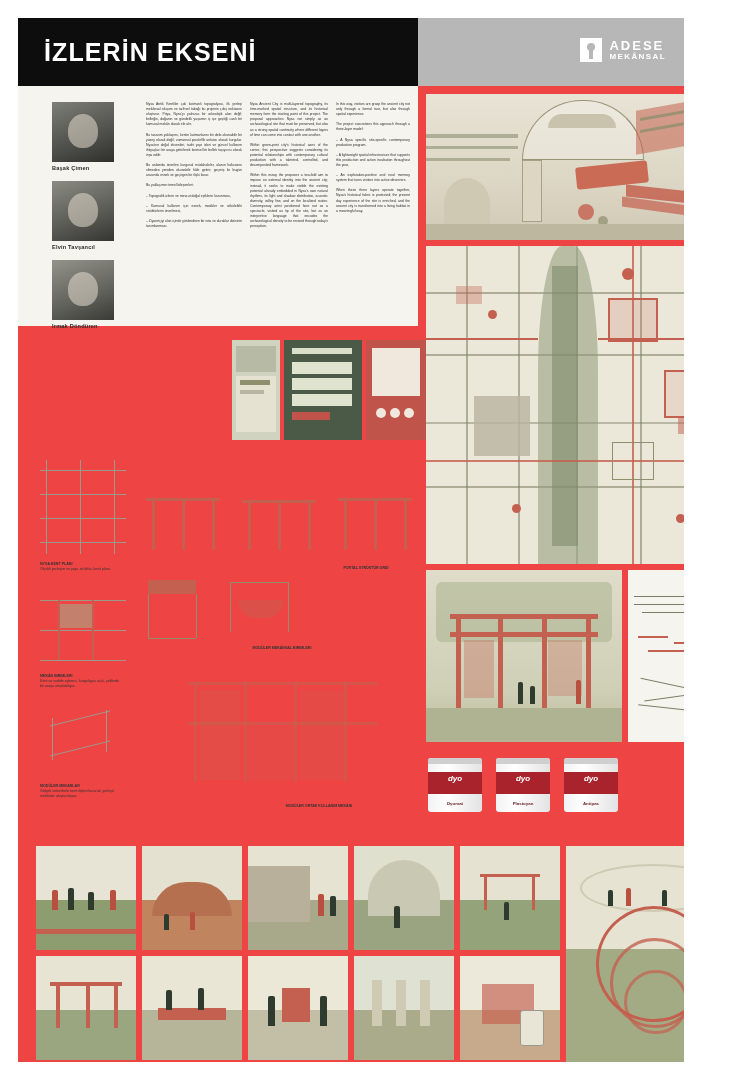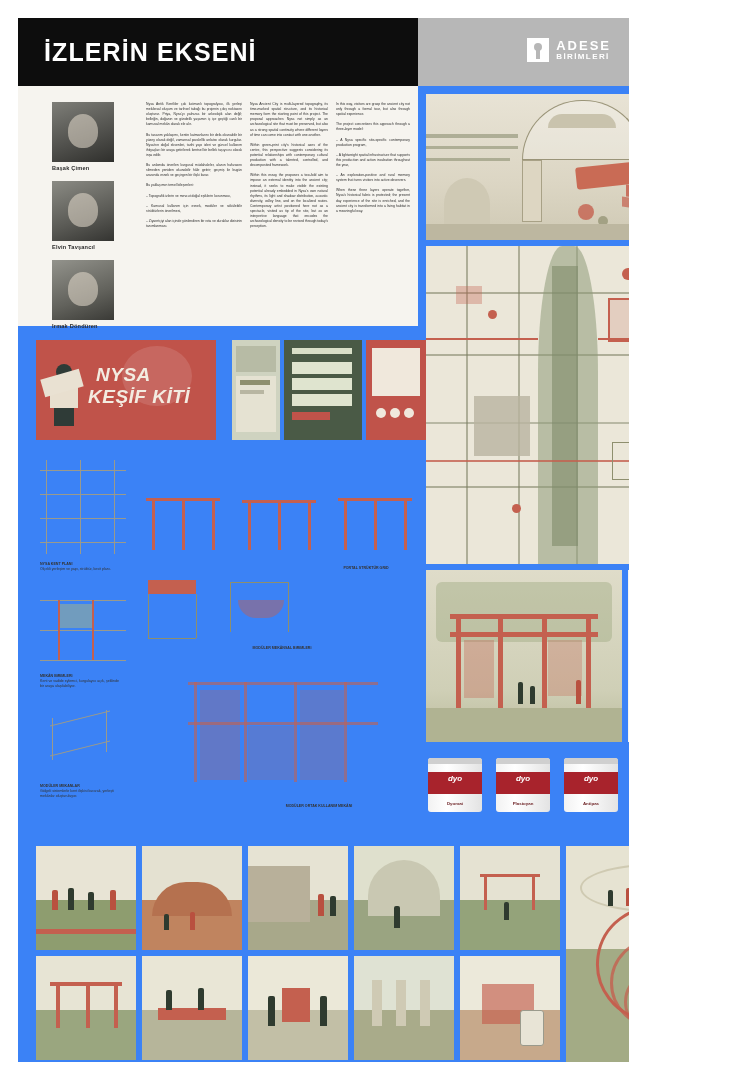--- a/index.html
+++ b/index.html
@@ -1,18 +1,18 @@
 <!DOCTYPE html>
 <html><head>
 <meta charset="utf-8">
 <style>
   html,body{margin:0;padding:0;background:#ffffff;}
   body{width:755px;height:1080px;font-family:"Liberation Sans",sans-serif;overflow:hidden;}
   .poster{position:relative;width:755px;height:1080px;background:#ffffff;}
-  .sheet{position:absolute;left:18px;top:18px;width:611px;height:1044px;background:#3b82f6;overflow:hidden;}
+  .sheet{position:absolute;left:18px;top:18px;width:666px;height:1044px;background:#ef4444;overflow:hidden;}
 
   
   .hdr-black{position:absolute;left:0;top:0;width:400px;height:68px;background:#0d0d0d;}
   .hdr-title{position:absolute;left:26px;top:20px;color:#ffffff;font-size:25px;font-weight:bold;letter-spacing:1.1px;}
   .hdr-grey{position:absolute;left:400px;top:0;width:319px;height:68px;background:#b7b7b7;}
   .logo{position:absolute;right:18px;top:20px;display:flex;align-items:center;gap:7px;}
   .logo-mark{width:22px;height:24px;background:#ffffff;position:relative;}
   .logo-mark:after{content:"";position:absolute;left:7px;top:5px;width:8px;height:8px;border-radius:50%;background:#b7b7b7;}
   .logo-mark:before{content:"";position:absolute;left:9px;top:12px;width:4px;height:9px;background:#b7b7b7;}
   .logo-txt{color:#ffffff;line-height:1.02;}
@@ -90,21 +90,21 @@
 <div class="poster">
   <div class="sheet">
 
     <div class="hdr-black"></div>
     <div class="hdr-title">İZLERİN EKSENİ</div>
     <div class="hdr-grey"></div>
     <div class="logo">
       <div class="logo-mark"></div>
       <div class="logo-txt">
         <div class="l1">ADESE</div>
-        <div class="l2">BİRİMLERİ</div>
+        <div class="l2">MEKÂNSAL</div>
       </div>
     </div>
 
     <div class="left-col">
       <div class="portraits">
         <div class="pitem">
           <div class="pimg a"></div>
           <div class="pname">Başak Çimen</div>
         </div>
         <div class="pitem">
@@ -232,31 +232,20 @@
         <div class="dot" style="left:80px;top:16px;width:5px;height:5px;background:#c4604f"></div>
       </div>
       <div class="sidelbl" style="right:4px;top:96px;">ANTİK KENT / ADESE ŞEMA</div>
       <div style="position:absolute;left:6px;top:108px;width:92px;height:42px;">
         <div class="ln" style="left:6px;top:6px;width:60px;height:1px;transform:rotate(12deg)"></div>
         <div class="ln" style="left:10px;top:18px;width:66px;height:1px;transform:rotate(-8deg)"></div>
         <div class="ln" style="left:4px;top:30px;width:70px;height:1px;transform:rotate(6deg)"></div>
       </div>
     </div>
 
-    <div class="kit">
-      <div class="kit-person">
-        <div style="position:absolute;left:10px;top:0;width:16px;height:16px;border-radius:50%;background:#2f3b37"></div>
-        <div style="position:absolute;left:4px;top:16px;width:28px;height:28px;background:#e8dfcf"></div>
-        <div style="position:absolute;left:8px;top:44px;width:20px;height:18px;background:#2f3b37"></div>
-      </div>
-      <div style="position:absolute;left:6px;top:34px;width:40px;height:18px;background:#e9e1d2;transform:rotate(-16deg)"></div>
-      <div style="position:absolute;left:86px;top:6px;width:70px;height:60px;background:rgba(255,255,255,.12);border-radius:50%"></div>
-      <div class="kit-t1">NYSA</div>
-      <div class="kit-t2">KEŞİF KİTİ</div>
-    </div>
 
     <div class="bro bro1">
       <div style="position:absolute;left:4px;top:6px;width:40px;height:26px;background:#b7bba5"></div>
       <div style="position:absolute;left:4px;top:36px;width:40px;height:56px;background:#e5e2d2"></div>
       <div style="position:absolute;left:8px;top:40px;width:30px;height:5px;background:#8e8f6e"></div>
       <div style="position:absolute;left:8px;top:50px;width:24px;height:4px;background:#b8b6a2"></div>
     </div>
     <div class="bro bro2">
       <div style="position:absolute;left:8px;top:8px;width:60px;height:6px;background:#d9dfc8"></div>
       <div style="position:absolute;left:8px;top:22px;width:60px;height:12px;background:#dfe4cf"></div>

